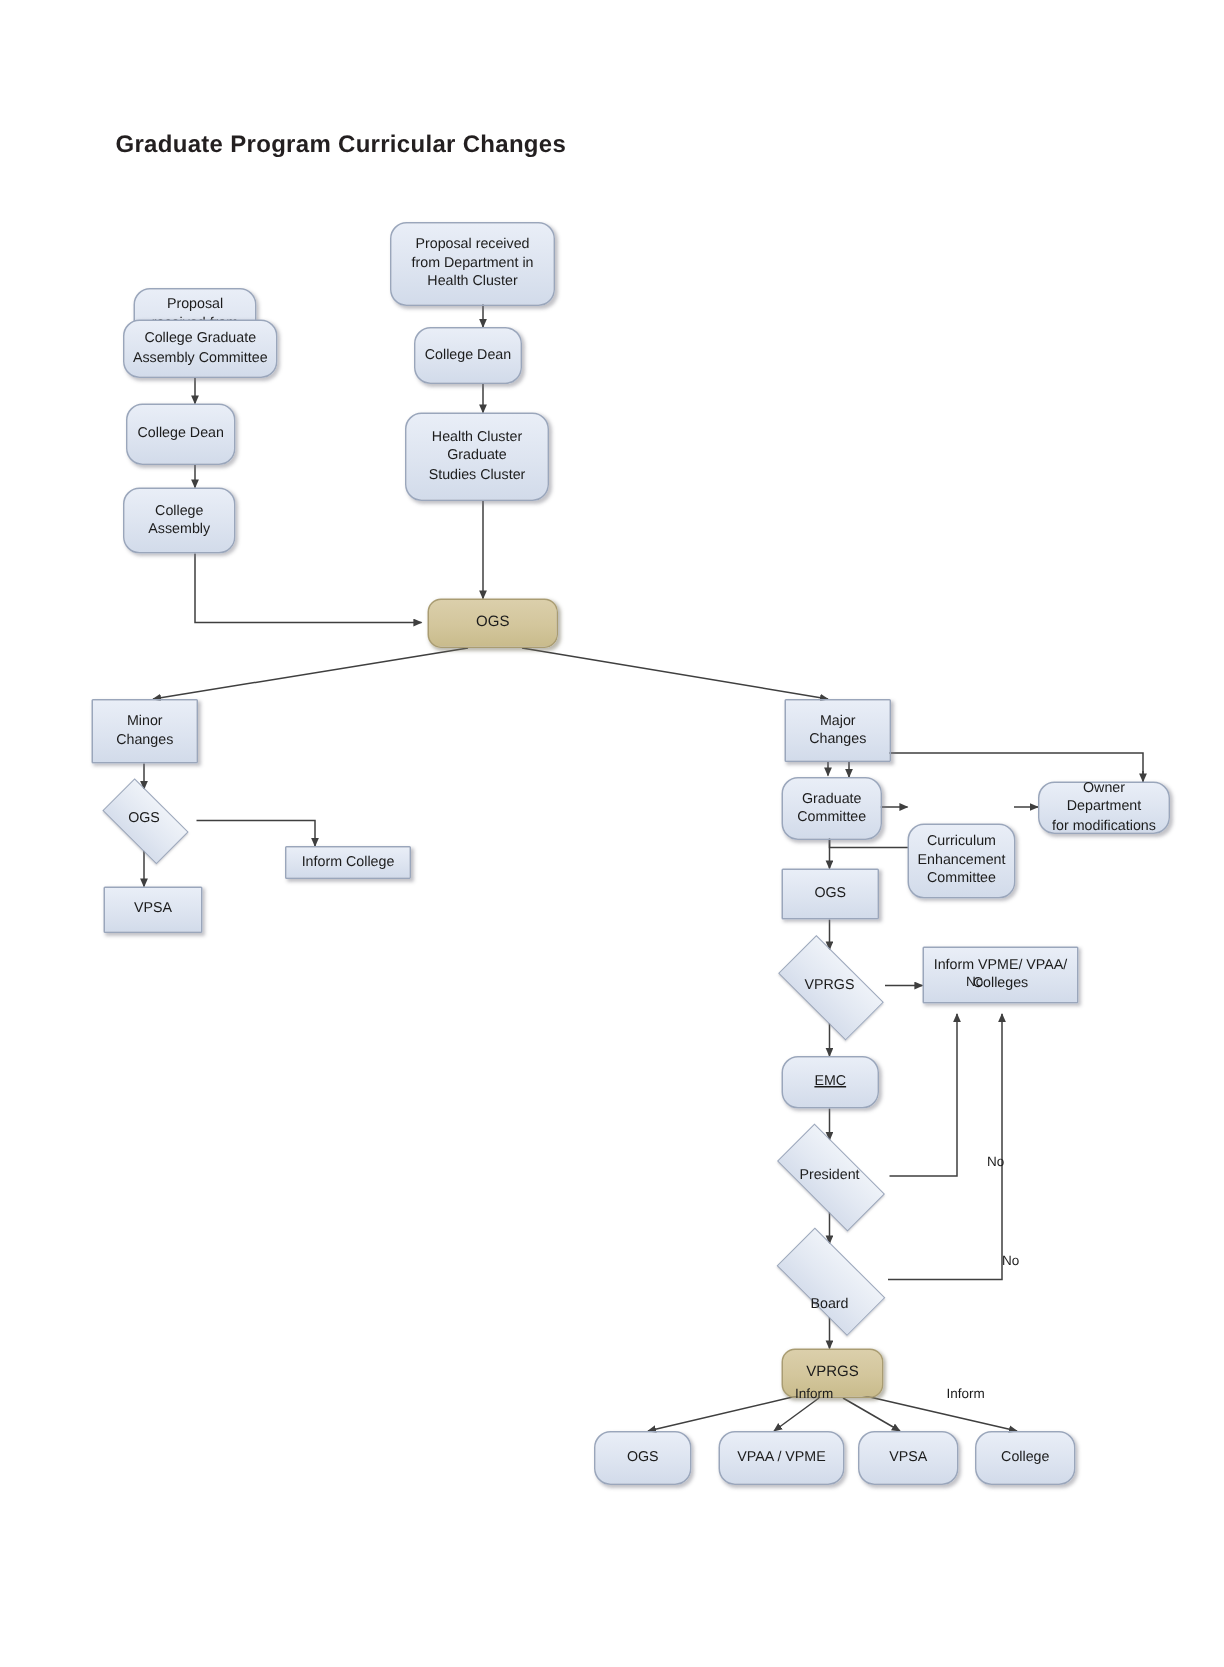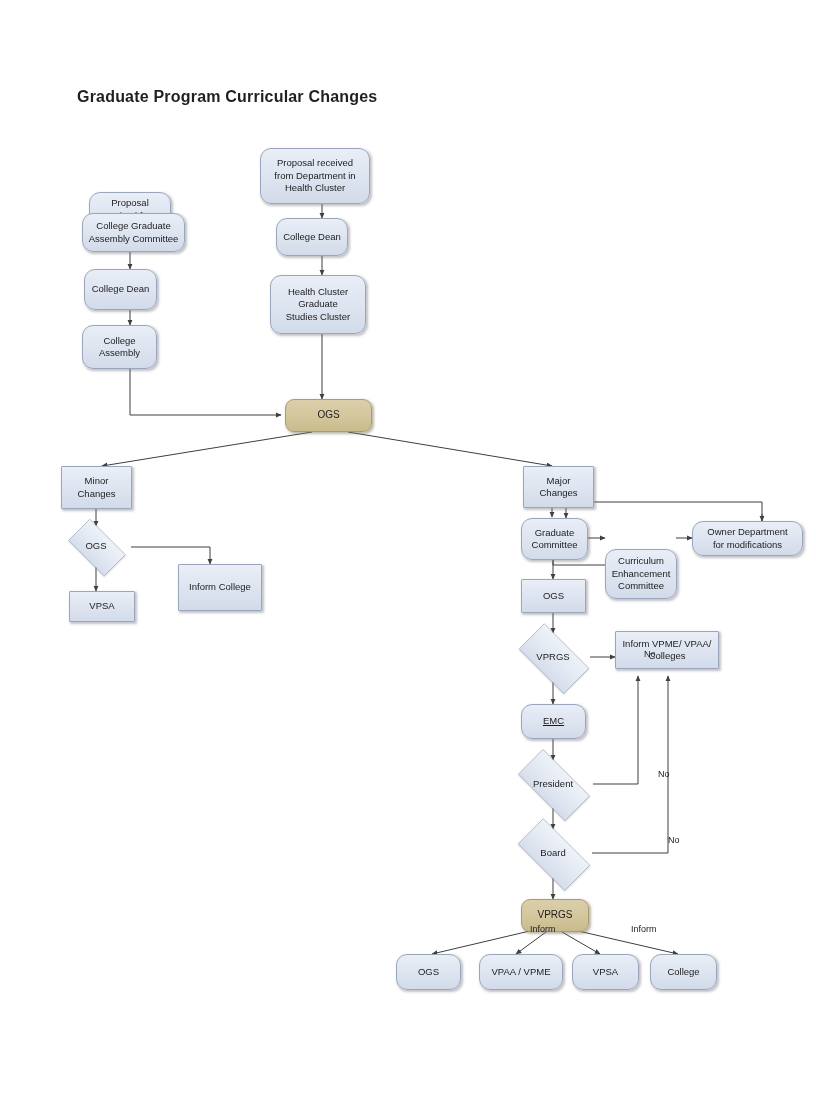--- a/index.html
+++ b/index.html
@@ -197,41 +197,41 @@
 
   <div class="node n-diamond" style="left:61px;top:526px;width:70px;height:41px;">
     <div class="dia-shape"></div>
     <span>OGS</span>
   </div>
 
   <div class="node n-rect" style="left:69px;top:591px;width:66px;height:31px;">
     <span>VPSA</span>
   </div>
 
-  <div class="node n-rect" style="left:178px;top:564px;width:84px;height:47px;">
+  <div class="node n-rect" style="left:190px;top:564px;width:84px;height:22px;">
     <span>Inform College</span>
   </div>
 
   <div class="node n-rect" style="left:523px;top:466px;width:71px;height:42px;">
     <span>Major
 Changes</span>
   </div>
 
   <div class="node n-round" style="left:521px;top:518px;width:67px;height:42px;">
     <span>Graduate
 Committee</span>
   </div>
 
   <div class="node n-round" style="left:605px;top:513px;width:72px;height:50px;margin-top:36px;">
     <span>Curriculum
 Enhancement
 Committee</span>
   </div>
 
-  <div class="node n-round" style="left:692px;top:521px;width:111px;height:35px;justify-content:center;">
+  <div class="node n-round" style="left:692px;top:521px;width:88px;height:35px;justify-content:center;">
     <span>Owner Department
 for modifications</span>
   </div>
 
   <div class="node n-rect" style="left:521px;top:579px;width:65px;height:34px;">
     <span>OGS</span>
   </div>
 
   <div class="node n-diamond" style="left:509px;top:633px;width:88px;height:49px;">
     <div class="dia-shape"></div>
@@ -245,21 +245,21 @@
 
   <div class="node n-round" style="left:521px;top:704px;width:65px;height:35px;text-decoration:underline;">
     <span>EMC</span>
   </div>
 
   <div class="node n-diamond" style="left:507px;top:760px;width:92px;height:48px;">
     <div class="dia-shape"></div>
     <span>President</span>
   </div>
 
-  <div class="node n-diamond" style="left:507px;top:829px;width:92px;height:49px;">
+  <div class="node n-diamond" style="left:507px;top:829px;width:92px;height:49px;align-items:flex-end;">
     <div class="dia-shape"></div>
     <span>Board</span>
   </div>
 
   <div class="node n-tan" style="left:521px;top:899px;width:68px;height:33px;font-size:10px;">
     <span>VPRGS</span>
   </div>
 
   <div class="node n-round" style="left:396px;top:954px;width:65px;height:36px;">
     <span>OGS</span>

